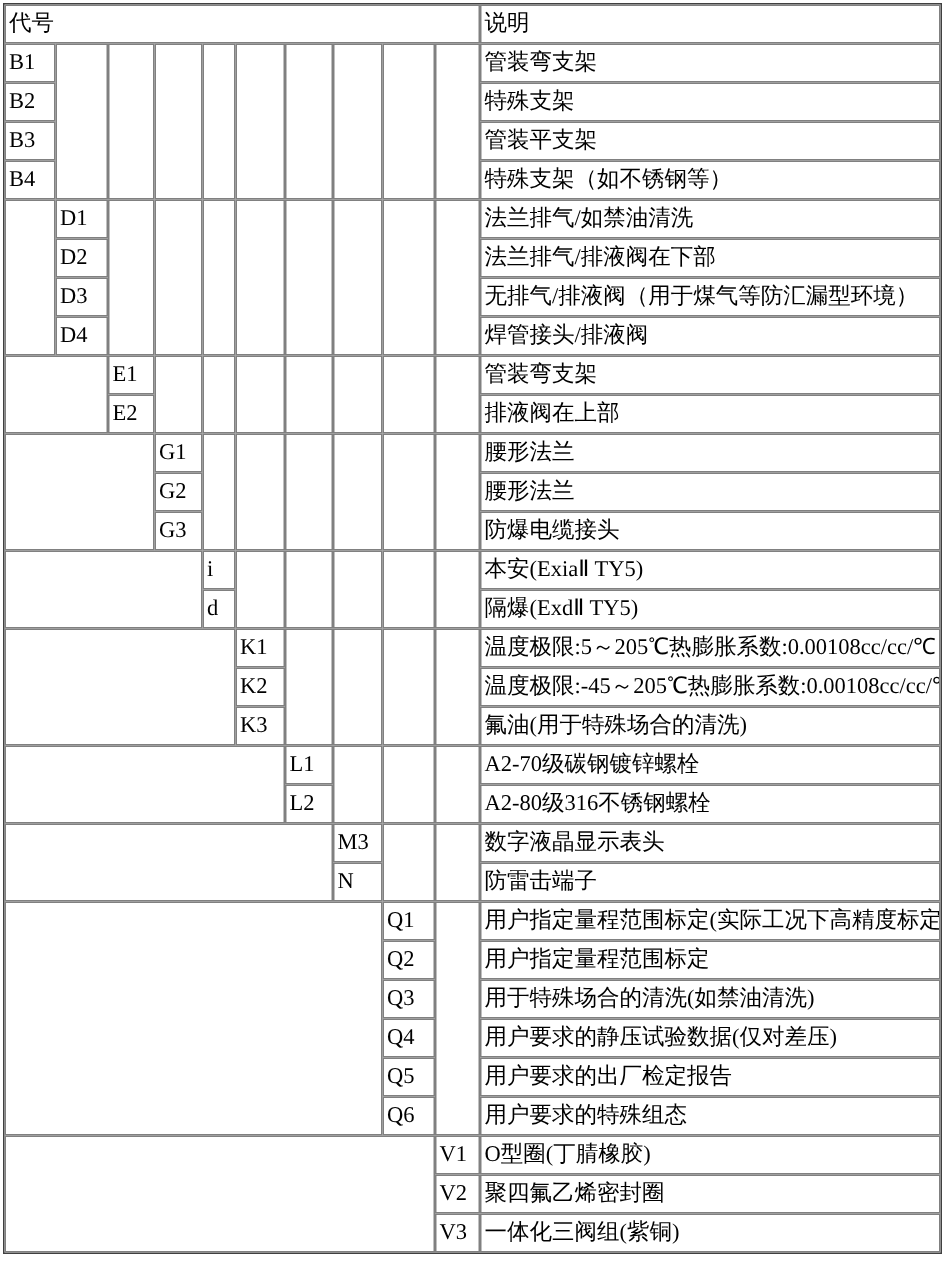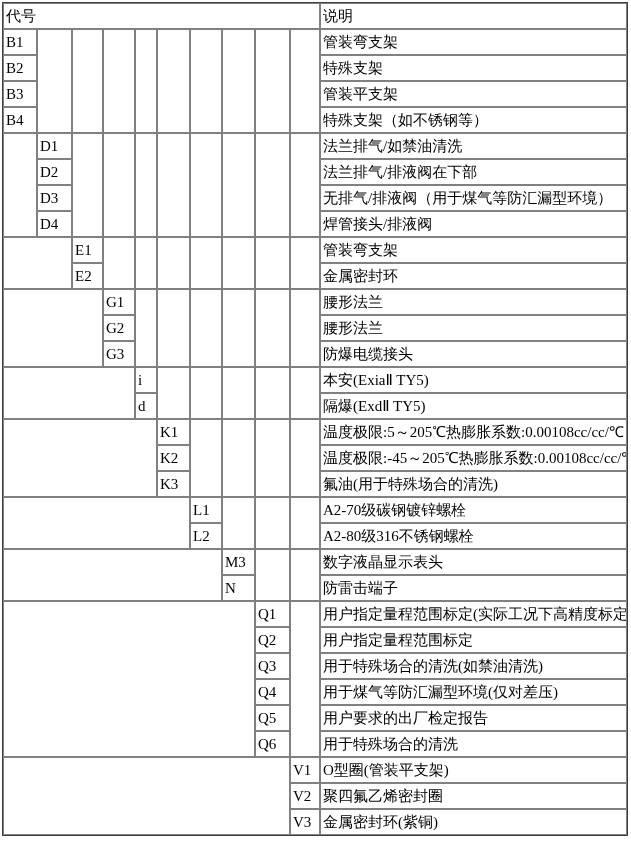--- a/index.html
+++ b/index.html
@@ -122,21 +122,21 @@
           <td class="strip-cell" rowspan="2"></td>
           <td class="strip-cell" rowspan="2"></td>
           <td class="strip-cell" rowspan="2"></td>
           <td class="strip-cell" rowspan="2"></td>
           <td class="strip-cell" rowspan="2"></td>
           <td class="strip-cell" rowspan="2"></td>
           <td class="desc-cell">管装弯支架</td>
         </tr>
         <tr>
           <td class="code-cell">E2</td>
-          <td class="desc-cell">金属密封环</td>
+          <td class="desc-cell">排液阀在上部</td>
         </tr>
         <tr>
           <td class="empty-cell" colspan="3" rowspan="3"></td>
           <td class="code-cell">G1</td>
           <td class="strip-cell" rowspan="3"></td>
           <td class="strip-cell" rowspan="3"></td>
           <td class="strip-cell" rowspan="3"></td>
           <td class="strip-cell" rowspan="3"></td>
           <td class="strip-cell" rowspan="3"></td>
           <td class="strip-cell" rowspan="3"></td>
@@ -213,38 +213,38 @@
         <tr>
           <td class="code-cell">Q2</td>
           <td class="desc-cell">用户指定量程范围标定</td>
         </tr>
         <tr>
           <td class="code-cell">Q3</td>
           <td class="desc-cell">用于特殊场合的清洗(如禁油清洗)</td>
         </tr>
         <tr>
           <td class="code-cell">Q4</td>
-          <td class="desc-cell">用于煤气等防汇漏型环境(仅对差压)</td>
+          <td class="desc-cell">用户要求的静压试验数据(仅对差压)</td>
         </tr>
         <tr>
           <td class="code-cell">Q5</td>
           <td class="desc-cell">用户要求的出厂检定报告</td>
         </tr>
         <tr>
           <td class="code-cell">Q6</td>
-          <td class="desc-cell">用于特殊场合的清洗</td>
+          <td class="desc-cell">用户要求的特殊组态</td>
         </tr>
         <tr>
           <td class="empty-cell" colspan="9" rowspan="3"></td>
           <td class="code-cell">V1</td>
-          <td class="desc-cell">O型圈(管装平支架)</td>
+          <td class="desc-cell">O型圈(丁腈橡胶)</td>
         </tr>
         <tr>
           <td class="code-cell">V2</td>
           <td class="desc-cell">聚四氟乙烯密封圈</td>
         </tr>
         <tr>
           <td class="code-cell">V3</td>
-          <td class="desc-cell">金属密封环(紫铜)</td>
+          <td class="desc-cell">一体化三阀组(紫铜)</td>
         </tr>
       </tbody>
   </table>
 </div>
 
 </body></html>

